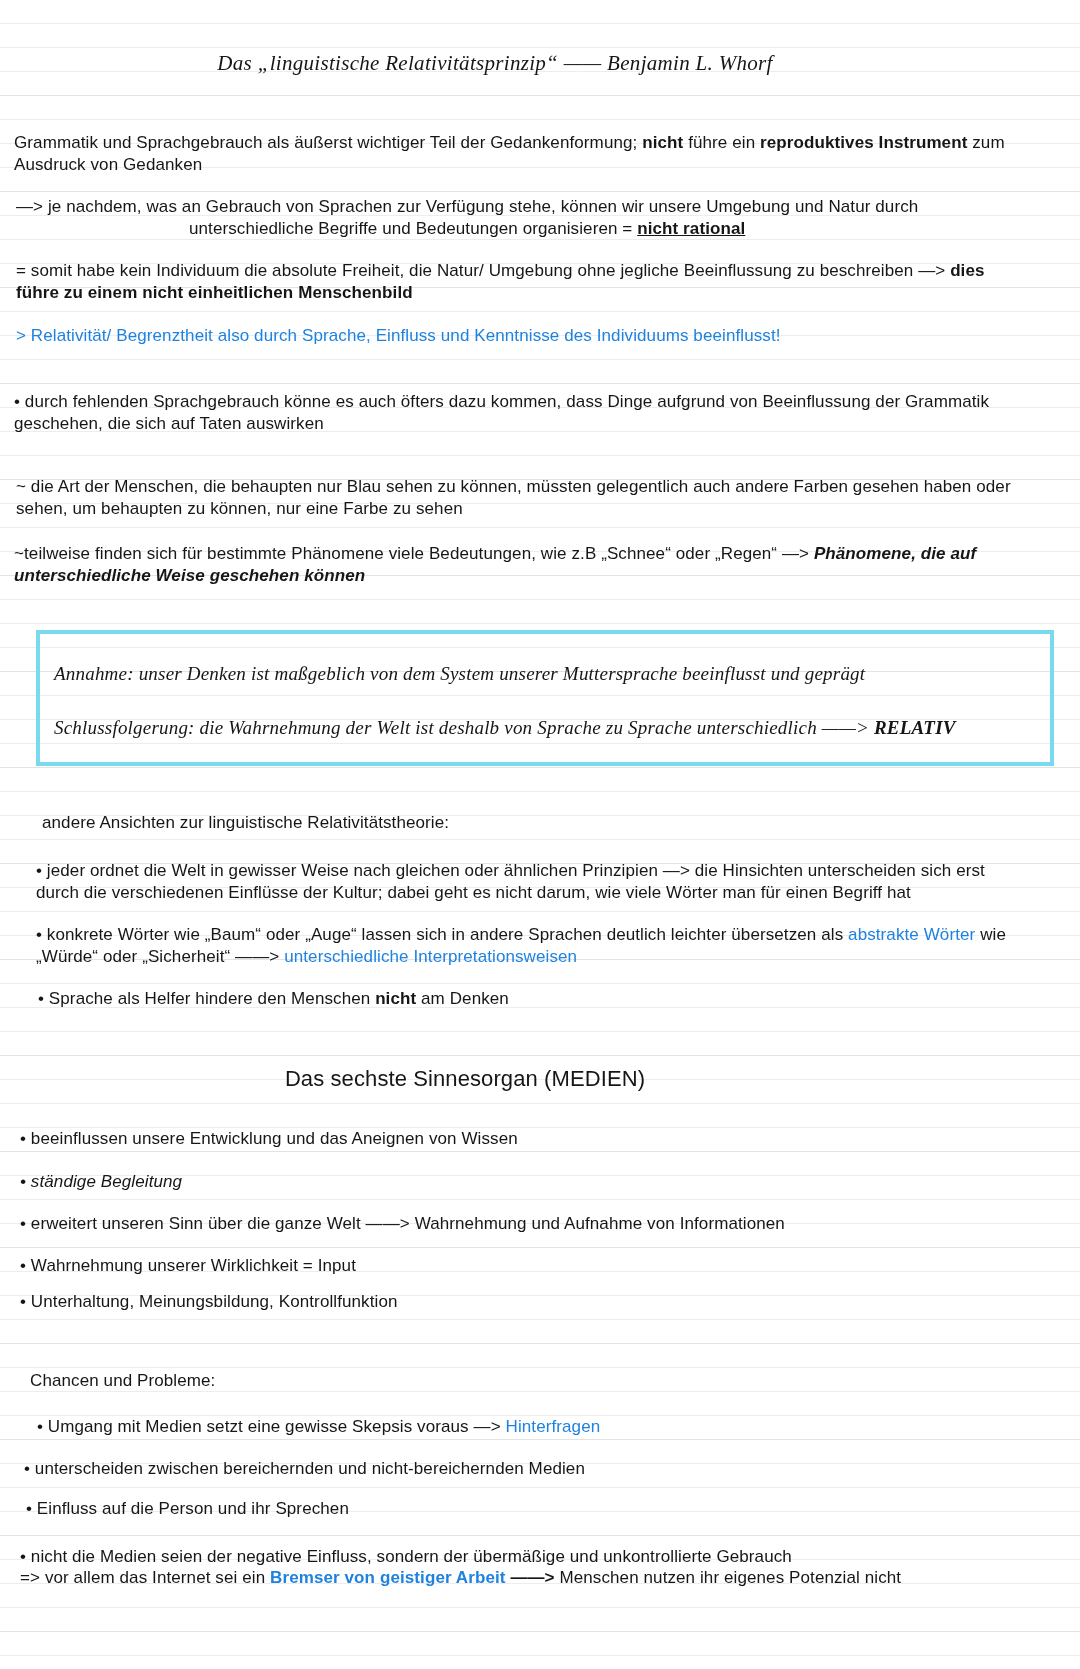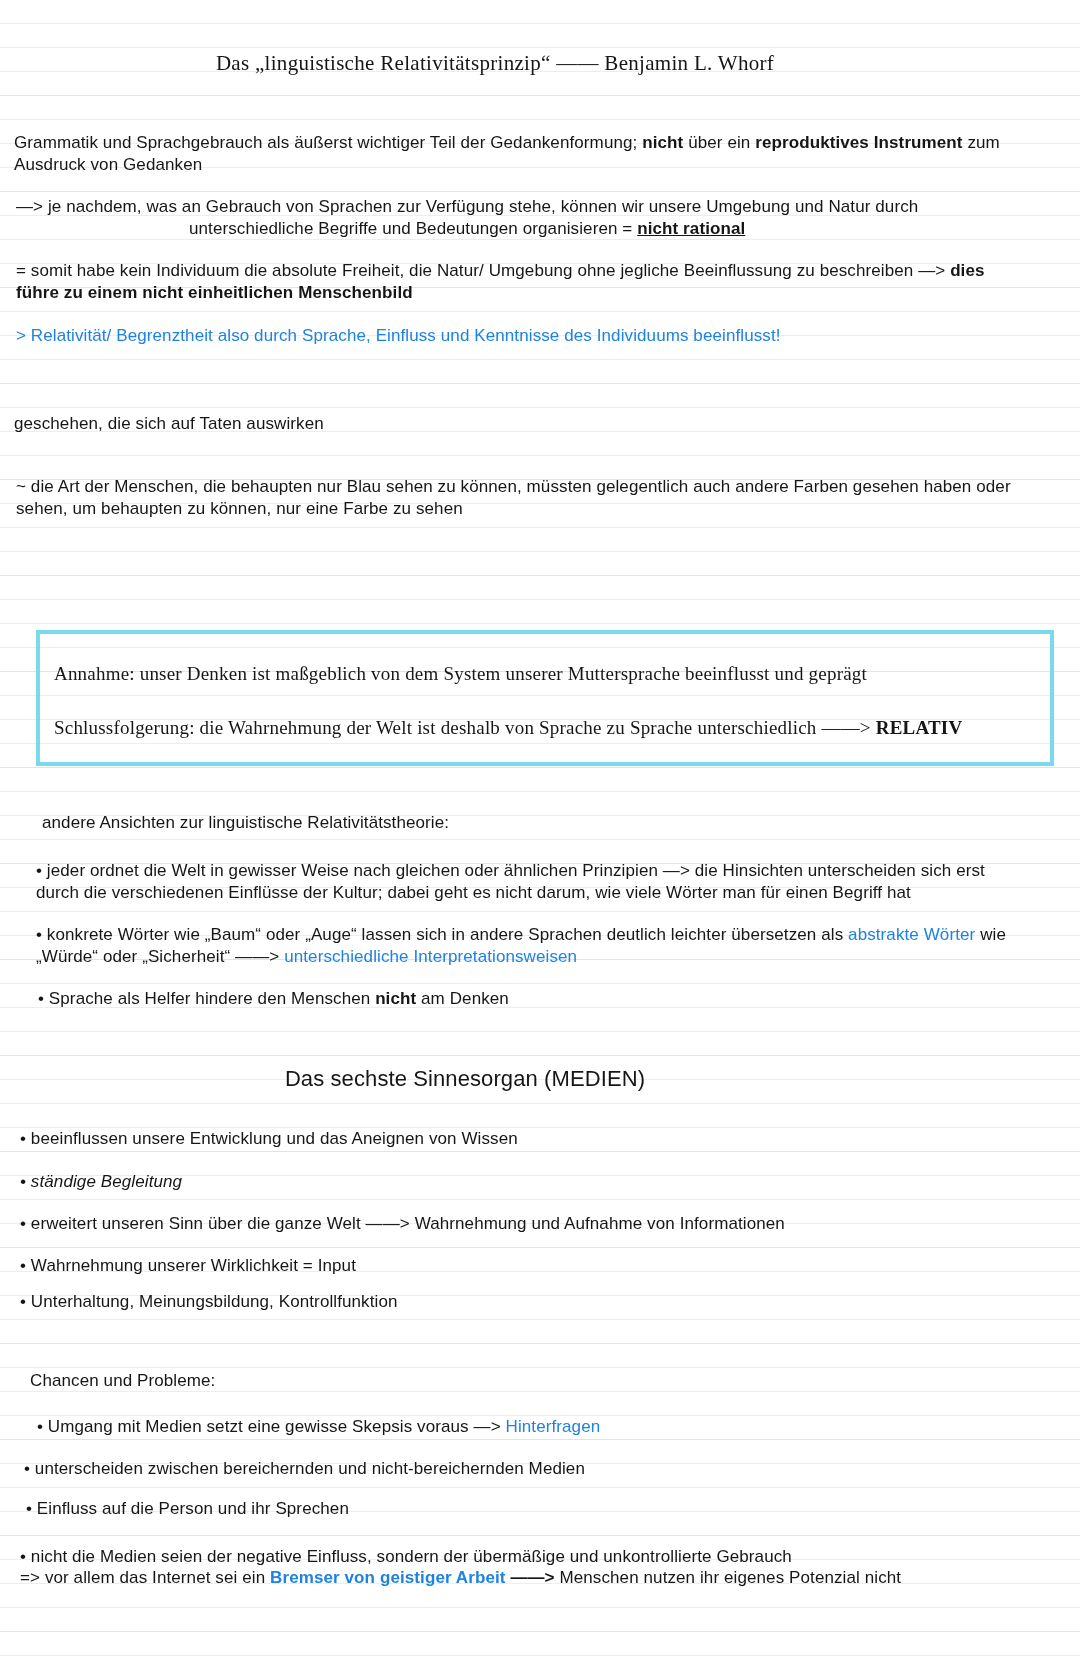--- a/index.html
+++ b/index.html
@@ -16,21 +16,21 @@
       repeating-linear-gradient(to bottom, transparent 0, transparent 23px, var(--rule,#ededed) 23px, var(--rule,#ededed) 24px);
   }
   .block{
     position:absolute;
     font-size:17px;
     line-height:22px;
     letter-spacing:0.1px;
     white-space:nowrap;
     color:#161616;
   }
-  .serif{font-family:"Liberation Serif", serif;}
+  .serif{font-family:"Liberation Serif", serif;font-style:italic;}
   .title{top:50px;left:0;width:990px;text-align:center;font-size:21px;line-height:26px;letter-spacing:0.3px;}
   .h2{top:1066px;left:0;width:930px;text-align:center;font-size:22px;line-height:26px;}
   .callout{
     position:absolute;top:630px;left:36px;width:1010px;height:128px;
     border:4px solid var(--box-border,#79daee);
     background:transparent;
     text-align:center;
   }
   .boxline{position:absolute;left:14px;font-size:19px;line-height:24px;white-space:nowrap;letter-spacing:0.2px;}
   .boxline.l1{top:28px;}
@@ -41,32 +41,33 @@
   .seg-u{text-decoration:underline;}
   .seg-blue{color:var(--blue,#1e82e0);}
 </style>
 </head>
 <body>
 
 <div class="page">
 
   <div class="block serif title"><span>Das „linguistische Relativitätsprinzip“ —— Benjamin L. Whorf</span></div>
 
-  <div class="block" style="top:132px;left:14px;"><span>Grammatik und Sprachgebrauch als äußerst wichtiger Teil der Gedankenformung; </span><span class="seg-b">nicht</span><span> über ein </span><span class="seg-b">reproduktives Instrument</span><span> zum</span><br><span>Ausdruck von Gedanken</span></div>
+  <div class="block" style="top:132px;left:14px;"><span>Grammatik und Sprachgebrauch als äußerst wichtiger Teil der Gedankenformung; </span><span class="seg-b">nicht</span><span> führe ein </span><span class="seg-b">reproduktives Instrument</span><span> zum</span><br><span>Ausdruck von Gedanken</span></div>
 
   <div class="block" style="top:196px;left:16px;text-align:center;"><span>—&gt; je nachdem, was an Gebrauch von Sprachen zur Verfügung stehe, können wir unsere Umgebung und Natur durch</span><br><span>unterschiedliche Begriffe und Bedeutungen organisieren = </span><span class="seg-b seg-u">nicht rational</span></div>
 
   <div class="block" style="top:260px;left:16px;"><span>= somit habe kein Individuum die absolute Freiheit, die Natur/ Umgebung ohne jegliche Beeinflussung zu beschreiben —&gt; </span><span class="seg-b">dies</span><br><span class="seg-b">führe zu einem nicht einheitlichen Menschenbild</span></div>
 
   <div class="block" style="top:325px;left:16px;"><span class="seg-blue">&gt; Relativität/ Begrenztheit also durch Sprache, Einfluss und Kenntnisse des Individuums beeinflusst!</span></div>
 
-  <div class="block" style="top:391px;left:14px;"><br><span>geschehen, die sich auf Taten auswirken</span></div>
+  <div class="block" style="top:391px;left:14px;"><span>• durch fehlenden Sprachgebrauch könne es auch öfters dazu kommen, dass Dinge aufgrund von Beeinflussung der Grammatik</span><br><span>geschehen, die sich auf Taten auswirken</span></div>
 
   <div class="block" style="top:476px;left:16px;"><span>~ die Art der Menschen, die behaupten nur Blau sehen zu können, müssten gelegentlich auch andere Farben gesehen haben oder</span><br><span>sehen, um behaupten zu können, nur eine Farbe zu sehen</span></div>
 
+  <div class="block" style="top:543px;left:14px;"><span>~teilweise finden sich für bestimmte Phänomene viele Bedeutungen, wie z.B „Schnee“ oder „Regen“ —&gt; </span><span class="seg-b seg-i">Phänomene, die auf</span><br><span class="seg-b seg-i">unterschiedliche Weise geschehen können</span></div>
 
   <div class="callout">
     <div class="boxline serif l1"><span>Annahme: unser Denken ist maßgeblich von dem System unserer Muttersprache beeinflusst und geprägt</span></div>
     <div class="boxline serif l2"><span>Schlussfolgerung: die Wahrnehmung der Welt ist deshalb von Sprache zu Sprache unterschiedlich ——&gt; </span><span class="seg-b">RELATIV</span></div>
   </div>
 
   <div class="block" style="top:812px;left:42px;">andere Ansichten zur linguistische Relativitätstheorie:</div>
 
   <div class="block" style="top:860px;left:36px;"><span>• jeder ordnet die Welt in gewisser Weise nach gleichen oder ähnlichen Prinzipien —&gt; die Hinsichten unterscheiden sich erst</span><br><span>durch die verschiedenen Einflüsse der Kultur; dabei geht es nicht darum, wie viele Wörter man für einen Begriff hat</span></div>
 

